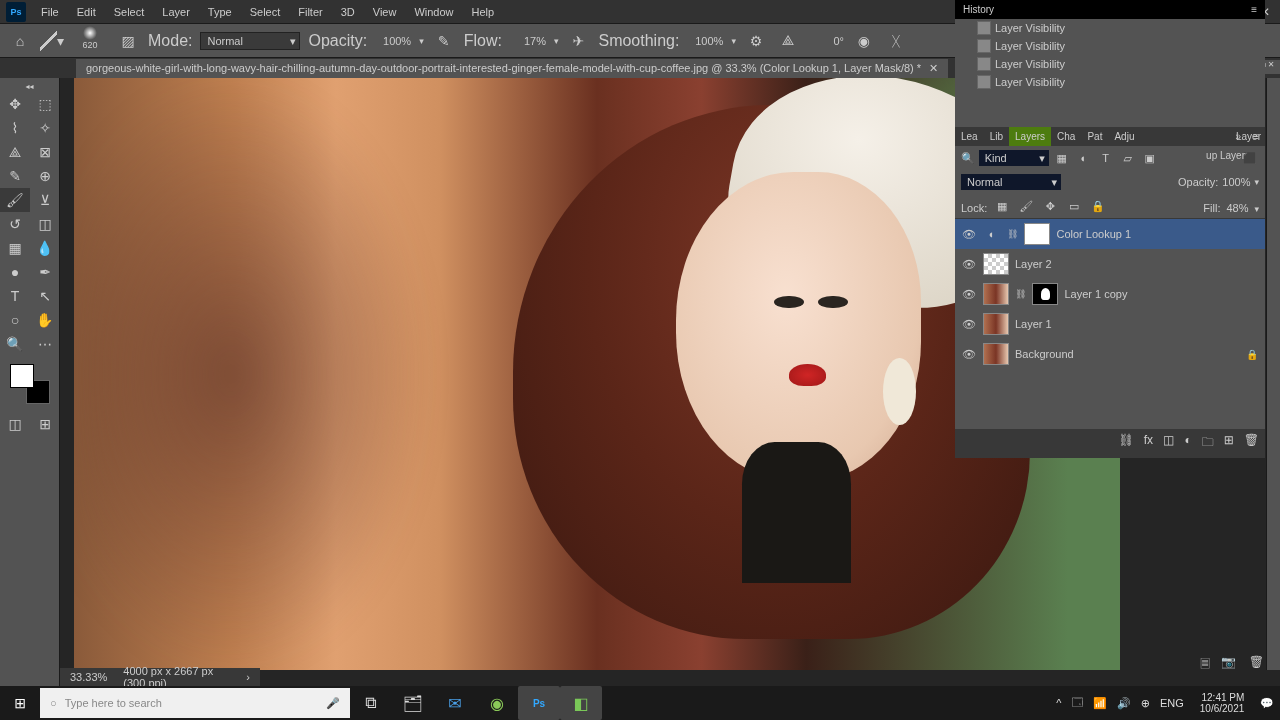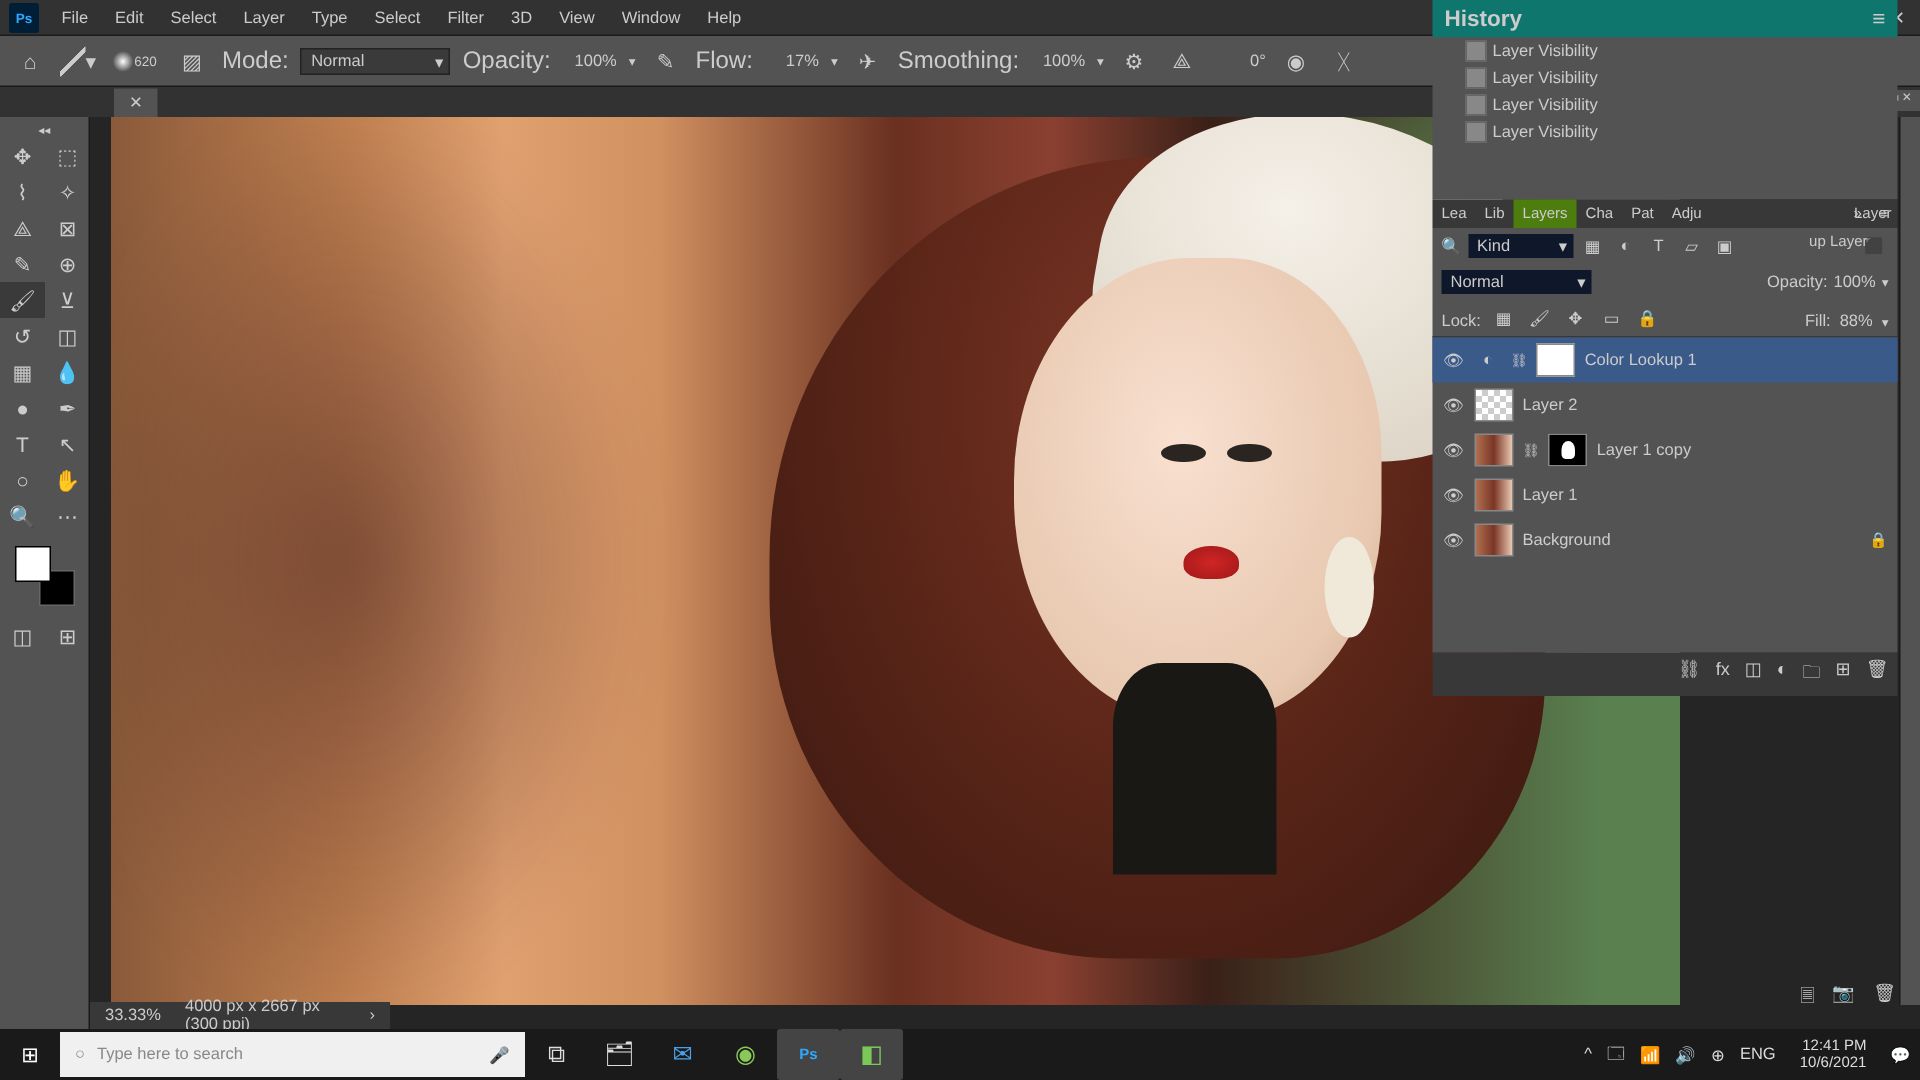--- a/index.html
+++ b/index.html
@@ -5,21 +5,21 @@
 *{margin:0;padding:0;box-sizing:border-box;font-family:"Segoe UI",Tahoma,sans-serif;user-select:none}
 body{width:1280px;height:720px;background:#323232;color:#ccc;font-size:11px;overflow:hidden;position:relative}
 .titlebar{height:24px;background:#323232;display:flex;align-items:center;border-bottom:1px solid #1a1a1a}
 .ps-logo{width:20px;height:20px;background:#001e36;color:#31a8ff;font-weight:bold;font-size:9px;display:flex;align-items:center;justify-content:center;margin:0 6px;border-radius:2px}
 .menu{display:flex;gap:0}
 .menu-item{padding:4px 9px;cursor:pointer}
 .win-controls{margin-left:auto;display:flex}
 .win-btn{width:30px;height:24px;display:flex;align-items:center;justify-content:center;cursor:pointer;font-size:12px}
 .optbar{height:34px;background:#535353;display:flex;align-items:center;padding:0 8px;gap:8px;border-bottom:1px solid #1a1a1a}
 .brush-ic{width:20px;height:20px;background:linear-gradient(-45deg,transparent 45%,#ccc 45%,#ccc 55%,transparent 55%)}
-.brush-prev{width:36px;height:30px;display:flex;align-items:center;justify-content:center}
+.brush-prev{width:36px;height:30px;display:flex;flex-direction:column;align-items:center;justify-content:flex-start}
 .brush-dot{width:14px;height:14px;background:radial-gradient(circle,#fff 0%,transparent 70%);border-radius:50%}
 .opt-lbl{font-size:16px}
 .opt-sel{background:#3a3a3a;border:1px solid #222;padding:2px 20px 2px 6px;font-size:11px;color:#ccc;position:relative;min-width:60px}
 .opt-sel::after{content:"▾";position:absolute;right:4px}
 .opt-num{background:transparent;color:#ccc;font-size:11px;width:36px;text-align:right;border:none}
 .ic-btn{width:24px;height:24px;display:flex;align-items:center;justify-content:center;cursor:pointer;font-size:14px}
 .docbar{height:20px;background:#323232;display:flex;align-items:center;padding-left:76px}
 .tab{background:#535353;padding:3px 10px;font-size:11px;display:flex;align-items:center;gap:8px;max-width:880px;white-space:nowrap;overflow:hidden}
 .tab-x{cursor:pointer}
 .work{position:absolute;top:78px;left:0;width:1280px;height:608px;display:flex}
@@ -38,21 +38,21 @@
 .hat{position:absolute;top:5%;right:5%;width:55%;height:40%;background:radial-gradient(ellipse at 40% 30%,#f5f0e8,#d8d0c0);border-radius:50% 50% 40% 40%;transform:rotate(10deg)}
 .hair{position:absolute;top:10%;left:0;width:95%;height:95%;background:radial-gradient(ellipse at 50% 30%,#7a3525,#5a2518 50%,#3a1810);border-radius:50% 40% 35% 45%}
 .face{position:absolute;top:22%;left:30%;width:45%;height:55%;background:radial-gradient(ellipse at 45% 40%,#f8e0d0,#e8c8b0 70%,#d0a890);border-radius:48% 42% 45% 48%}
 .eye{position:absolute;width:12%;height:4%;background:#2a2520;border-radius:50%;top:40%}
 .eye.l{left:40%}
 .eye.r{left:58%}
 .lips{position:absolute;top:62%;left:46%;width:15%;height:7%;background:radial-gradient(ellipse,#d02525,#a01818);border-radius:50% 50% 40% 40%}
 .neck{position:absolute;top:70%;left:42%;width:20%;height:25%;background:#1a1815;border-radius:30% 30% 0 0}
 .earring{position:absolute;top:55%;left:68%;width:6%;height:12%;background:#f0e8d8;border-radius:50%}
 .panels-abs{position:absolute;right:15px;top:0;width:310px;display:flex;flex-direction:column}
-.phead{background:#0f766e;padding:4px 8px;font-size:15px;font-weight:bold;display:flex;align-items:center}
+.phead{background:#000000;padding:4px 8px;font-size:10px;font-weight:normal;display:flex;align-items:center}
 .phead .pmenu{margin-left:auto;cursor:pointer}
 .hist{background:#535353;height:108px;overflow:hidden}
 .hist-item{padding:3px 8px 3px 40px;font-size:11px;display:flex;align-items:center;gap:6px;position:relative}
 .hist-item::before{content:"";position:absolute;left:22px;width:12px;height:12px;background:#888;border:1px solid #666}
 .tabs{display:flex;background:#383838;font-size:10px}
 .ptab{padding:4px 6px;cursor:pointer}
 .ptab.act{background:#4d7c0f}
 .tabs .more{margin-left:auto;padding:4px 6px}
 .row{display:flex;align-items:center;padding:4px 6px;gap:4px;font-size:11px}
 .filter-sel{background:#0f172a;padding:2px 18px 2px 6px;position:relative;flex:0 1 70px}
@@ -141,20 +141,21 @@
     <div class="ic-btn">🔍</div>
     <div class="ic-btn">▭▾</div>
     <div class="ic-btn">⇪</div>
   </div>
 </div>
 
 <div class="collapse-tabs">◂◂ ✕</div>
 
 <div class="docbar">
   <div class="tab">
+    <span>gorgeous-white-girl-with-long-wavy-hair-chilling-autumn-day-outdoor-portrait-interested-ginger-female-model-with-cup-coffee.jpg @ 33.3% (Color Lookup 1, Layer Mask/8) *</span>
     <span class="tab-x">✕</span>
   </div>
 </div>
 
 <div class="work">
   <div class="tools">
     <div class="tools-hdr">◂◂</div>
     <div class="tool-grid">
       <div class="tool">✥</div>
       <div class="tool">⬚</div>
@@ -249,21 +250,21 @@
         <span style="font-size:9px">▾</span>
     </div>
     <div class="lock-row">
       <span>Lock:</span>
       <span class="fic">▦</span>
       <span class="fic">🖌</span>
       <span class="fic">✥</span>
       <span class="fic">▭</span>
       <span class="fic">🔒</span>
       <span style="margin-left:auto">Fill:</span>
-      <span>88%</span>
+      <span>48%</span>
         <span style="font-size:9px">▾</span>
     </div>
 
     <div class="layer sel">
       <span class="eye-ic">👁</span>
       <span class="fic">◐</span>
       <span class="link-ic">⛓</span>
       <div class="thumb white"></div>
       <span class="lname">Color Lookup 1</span>
     </div>

